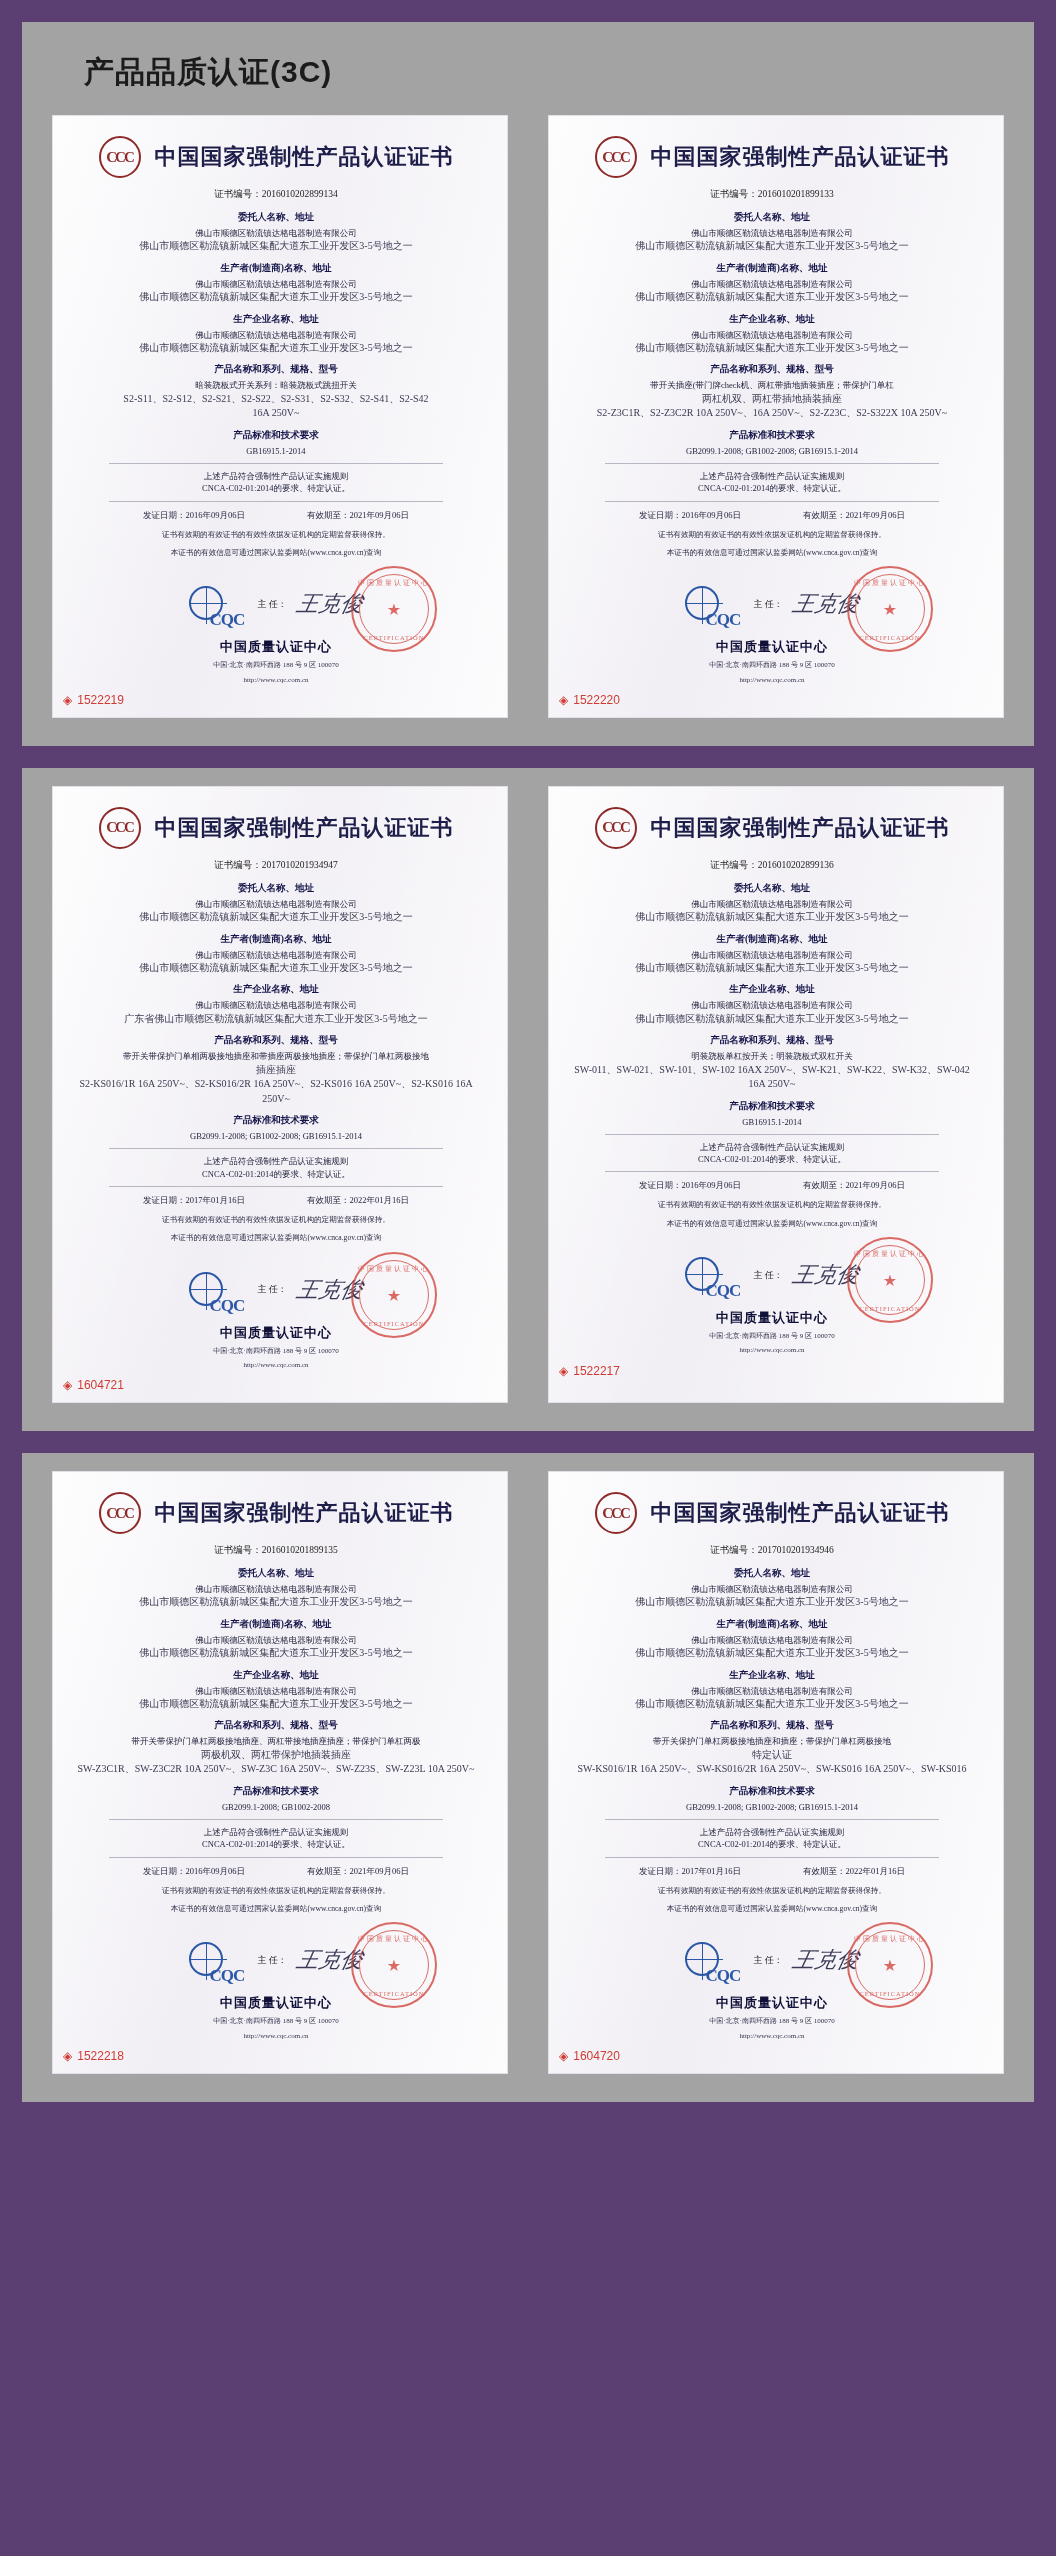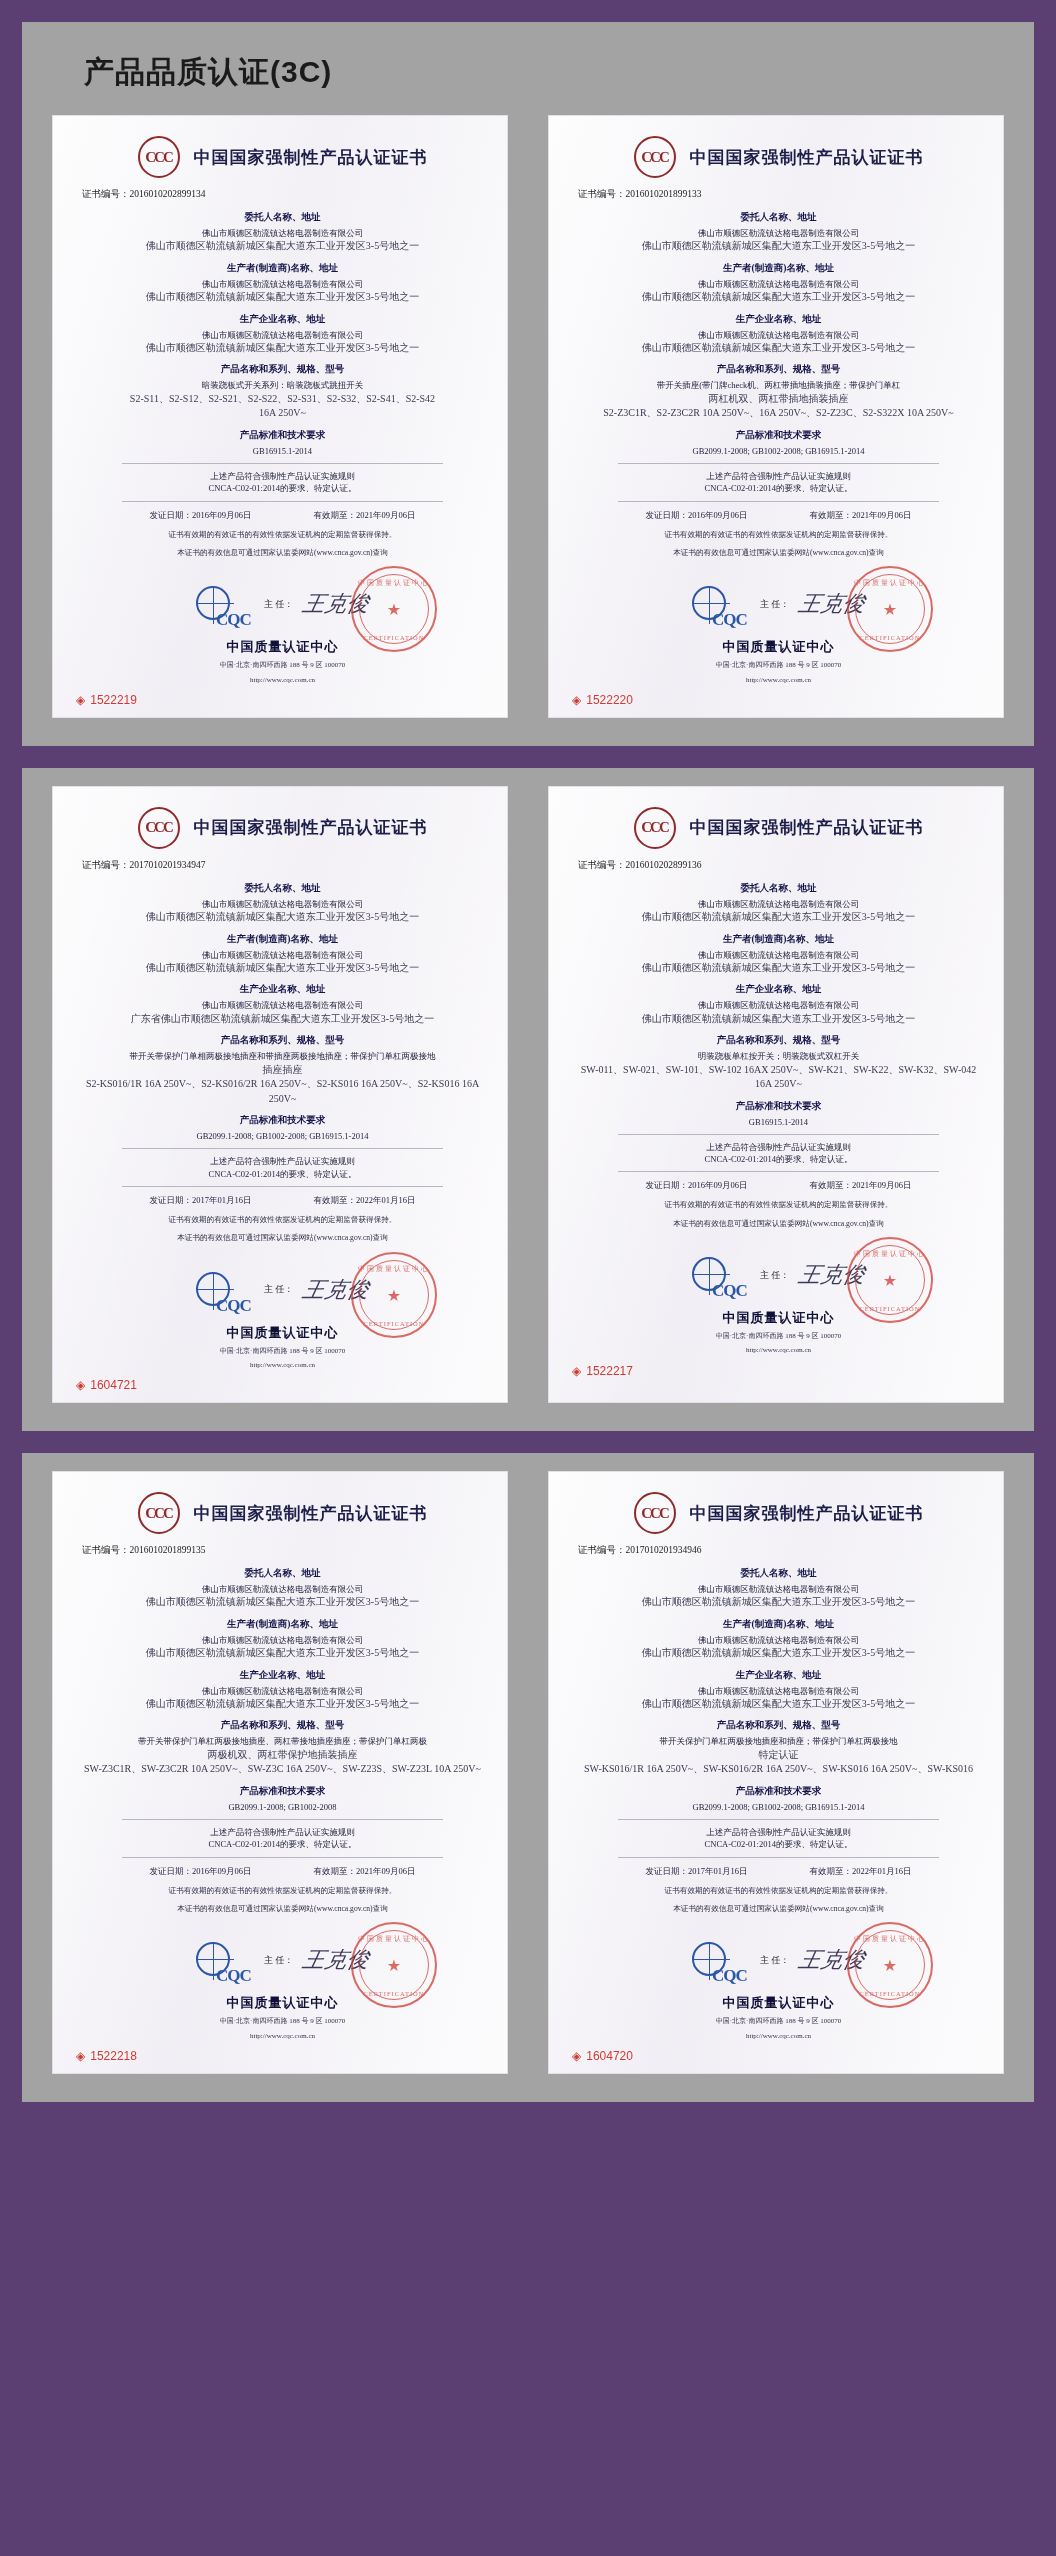--- a/index.html
+++ b/index.html
@@ -33,21 +33,21 @@
   .cert-row {
     display:flex;
     justify-content:space-between;
     gap:40px;
   }
   .cert {
     width:480px;
     background:#f4f2f6;
     border:1px solid #e3dfe8;
     position:relative;
-    padding:14px 18px 10px 23px;
+    padding:14px 18px 10px 10px;
     background-image:
        linear-gradient(105deg, rgba(255,255,255,0.85) 0%, rgba(239,236,243,0.5) 45%, rgba(255,255,255,0.8) 100%),
        linear-gradient(0deg,#f2f0f5,#f6f5f8);
   }
   .cert-inner {
     border:0;
     padding:0 6px;
     min-height:390px;
     position:relative;
   }
@@ -66,27 +66,28 @@
     border:2px solid #8e2a2a;
     display:flex; align-items:center; justify-content:center;
     color:#8e2a2a;
     font-size:15px;
     font-weight:bold;
     letter-spacing:-2px;
     flex:0 0 auto;
     font-family:"Liberation Serif", serif;
   }
   .cert-title {
-    font-size:17px;
+    font-size:22px;
     font-weight:bold;
     color:#1e1e4a;
     font-family:"Liberation Serif", serif;
     letter-spacing:1px;
   }
   .cert-no {
+    text-align:center;
     font-size:9.5px;
     color:#222;
     margin:6px 0 10px 0;
     font-family:"Liberation Serif", serif;
   }
   .sec-label {
     text-align:center;
     font-size:9.5px;
     font-weight:bold;
     color:#15154a;

